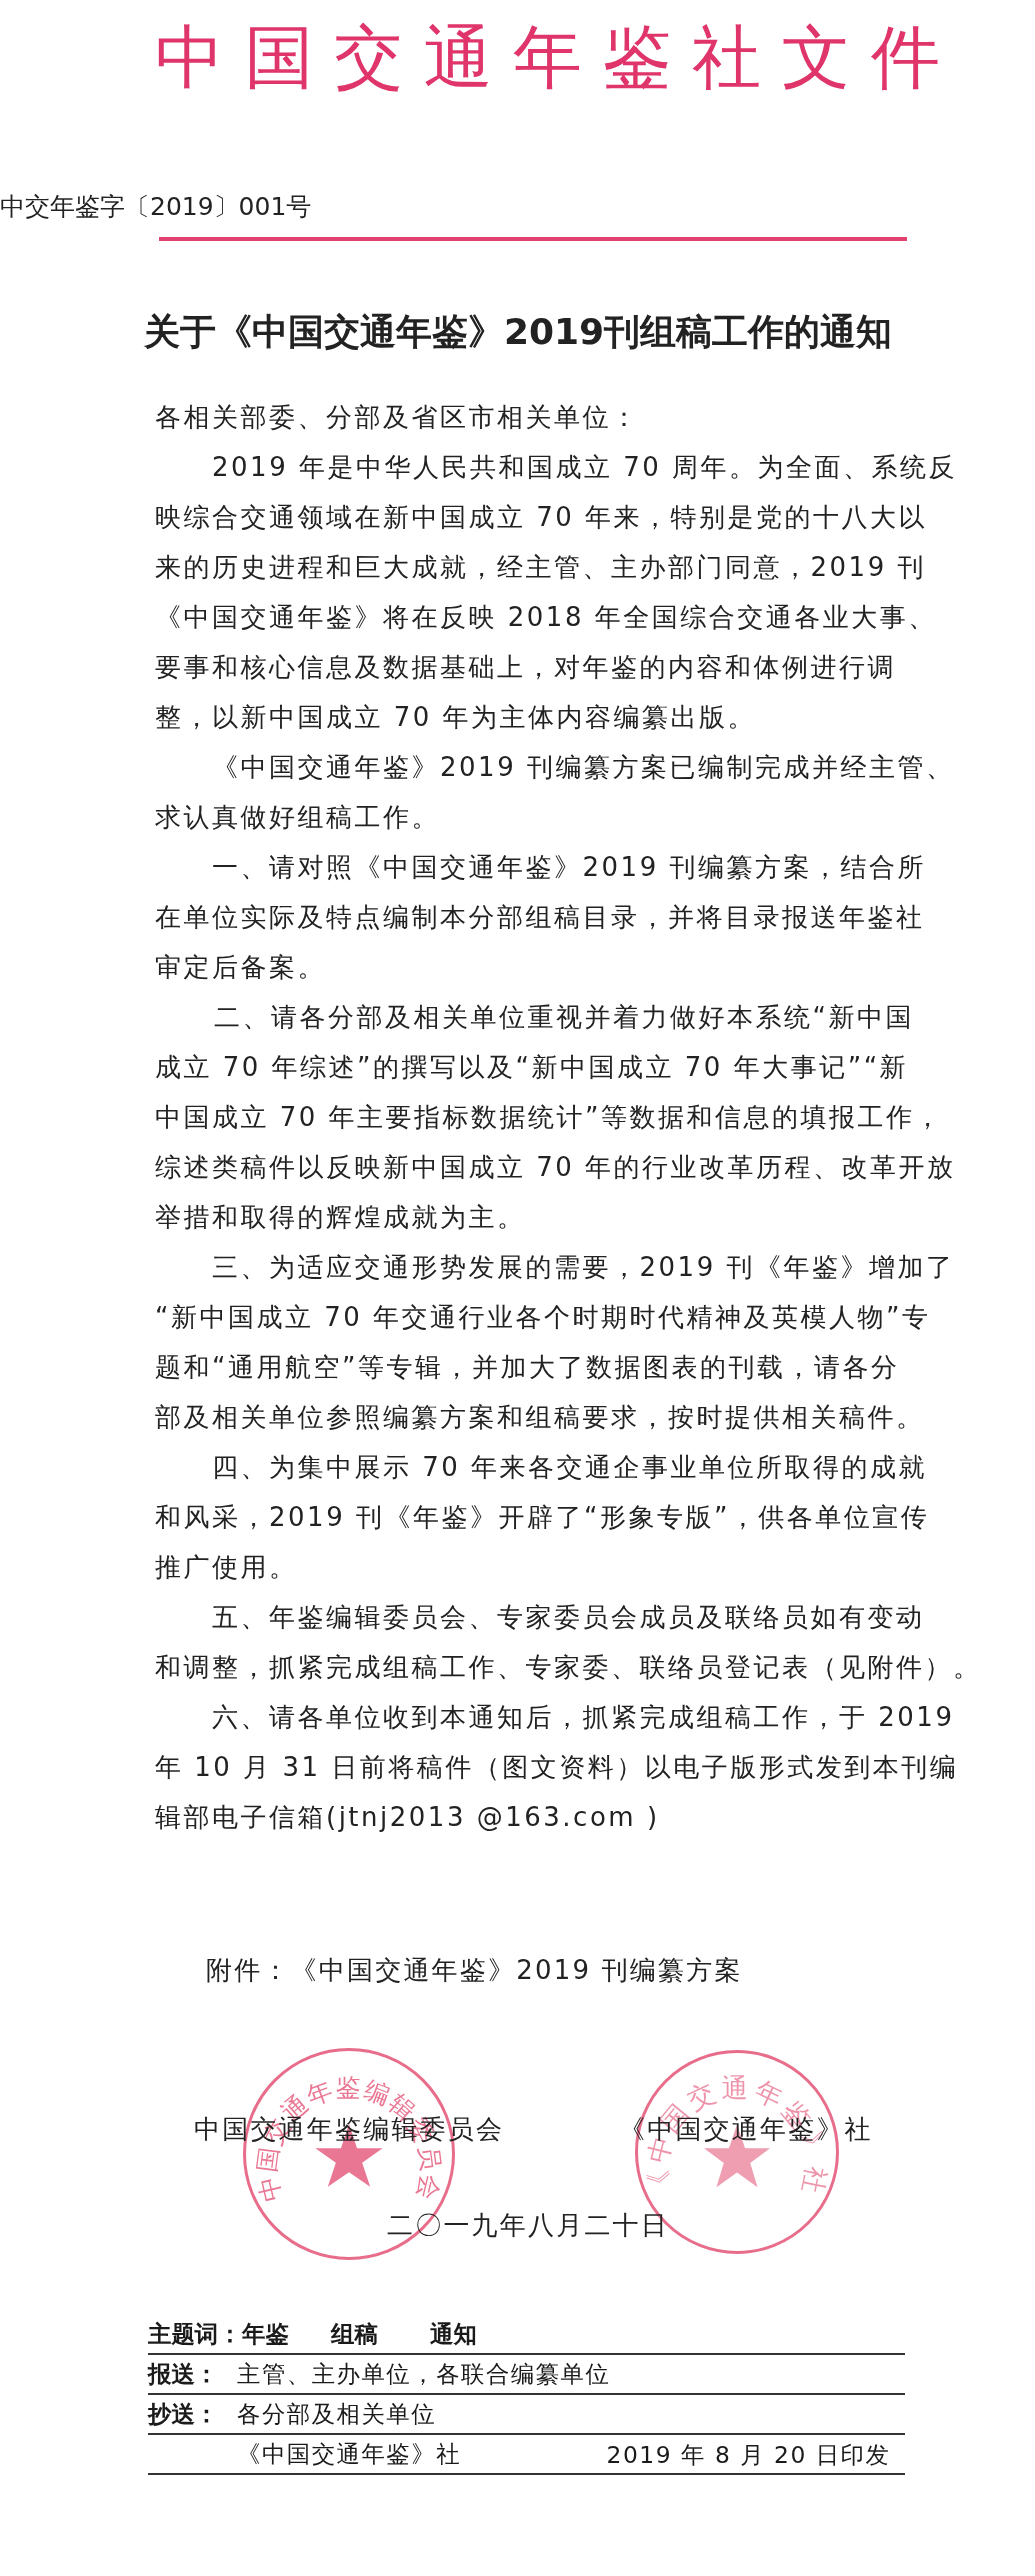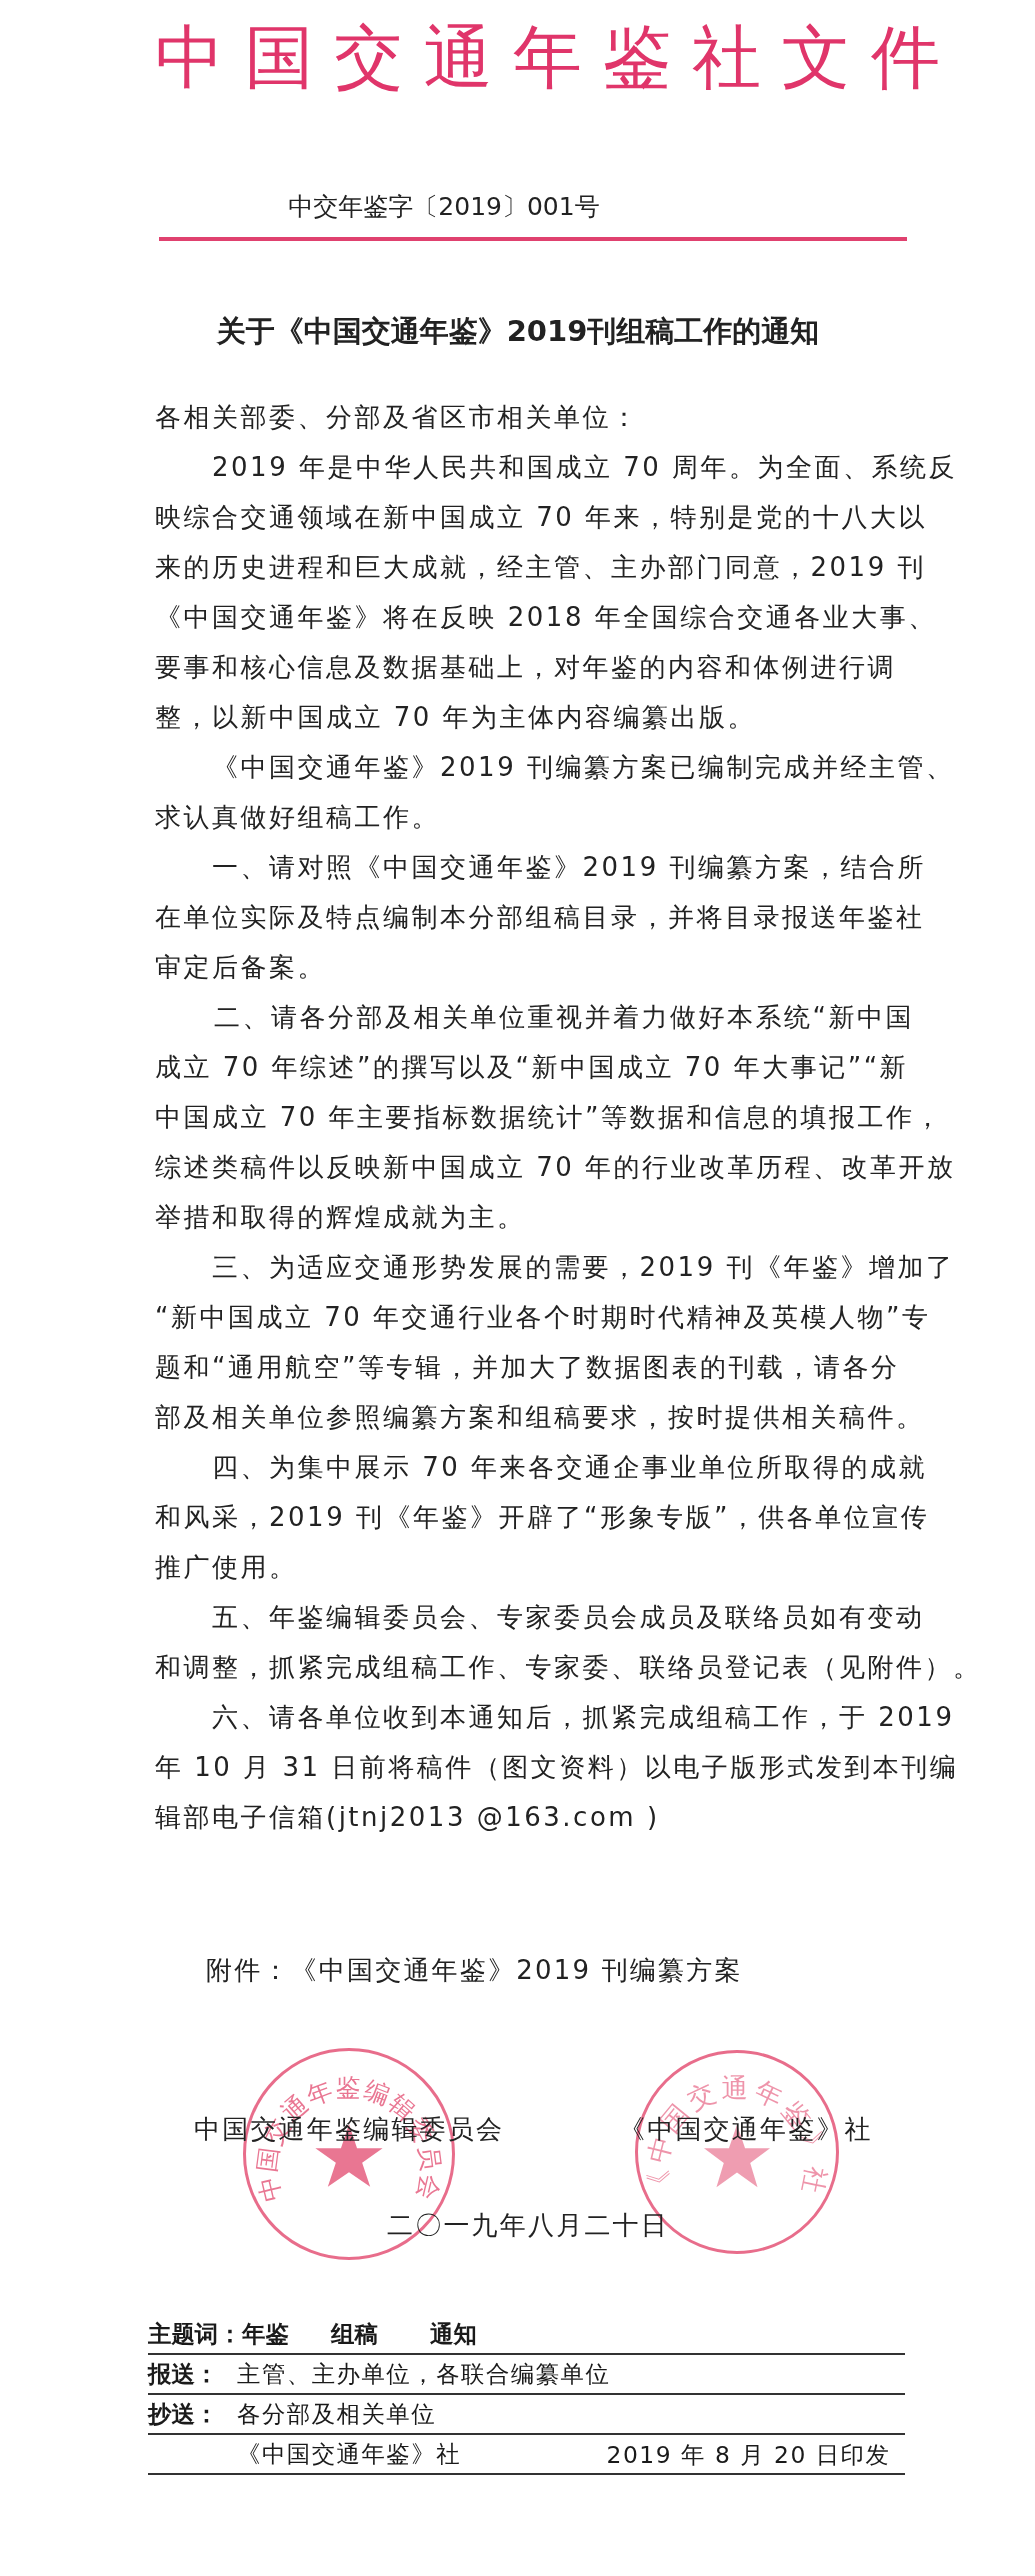--- a/index.html
+++ b/index.html
@@ -2,25 +2,25 @@
 <html style="font-size:11.7px"><head>
 <meta charset="utf-8">
 <style>
   html, body { margin: 0; padding: 0; background: #ffffff; }
   body { width: 1036px; height: 2576px; position: relative; overflow: hidden;
          font-family: "DejaVu Serif", "Liberation Serif", serif; color: #1a1a1a; }
   .abs { position: absolute; white-space: nowrap; }
   .header-title { left: 155px; top: 13px; width: 754px; text-align: right;
     font-family: "DejaVu Serif", serif; font-size: 69px; line-height: 88px;
     letter-spacing: 20.5px; color: #e0356a; }
-  .doc-number { left: 0; width: 888px; top: 192px; text-align: center;
+  .doc-number { left: 0; width: 888px; top: 192px; 
     font-family: "DejaVu Sans", sans-serif; font-size: 25px; line-height: 29px; color: #222; }
   .red-rule { left: 159px; top: 237px; width: 748px; height: 4.4px; background: #e0416f; }
   .notice-title { left: 0; width: 1036px; top: 313px; text-align: center;
-    font-family: "DejaVu Sans", sans-serif; font-weight: bold; font-size: 29px; line-height: 37px; color: #222; }
+    font-family: "DejaVu Sans", sans-serif; font-weight: bold; font-size: 36px; line-height: 37px; color: #222; }
   .body-block { left: 155px; top: 392px; width: 761px;
     font-family: "DejaVu Sans", sans-serif; font-size: 26px; line-height: 50px;
     letter-spacing: 2.5px; color: #222; white-space: normal; }
   .body-line { display: block; white-space: nowrap; height: 50px; }
   .body-line.indent { padding-left: 57px; text-align: center; }
   .attachment { left: 206px; top: 1953px; font-family: "DejaVu Sans", sans-serif;
     font-size: 26px; line-height: 34px; letter-spacing: 2.2px; color: #222; }
   .stamp { position: absolute; border-radius: 50%; border: 3.7px solid rgba(224,60,100,0.75); }
   .stamp-1 { left: 243px; top: 2048px; width: 206px; height: 206px; }
   .stamp-2 { left: 635px; top: 2050px; width: 198px; height: 198px; }

